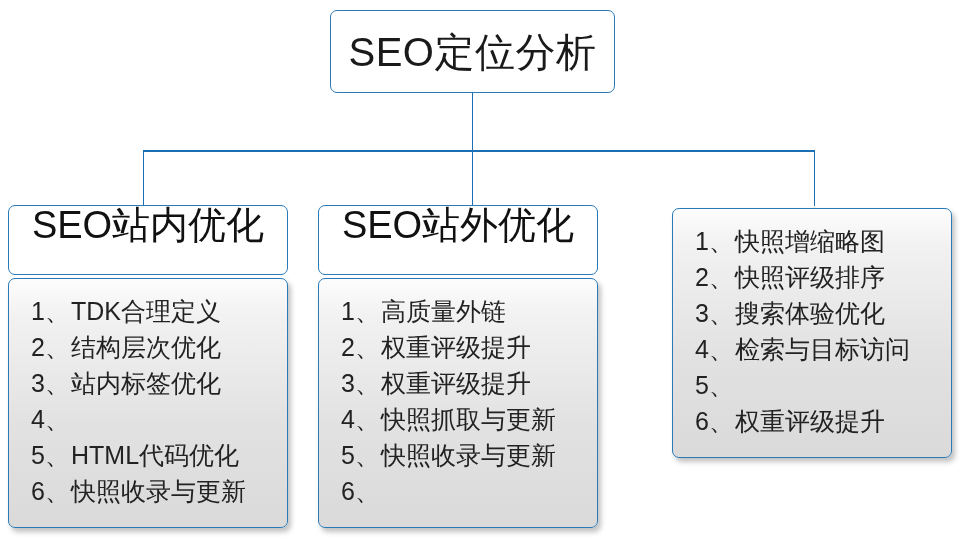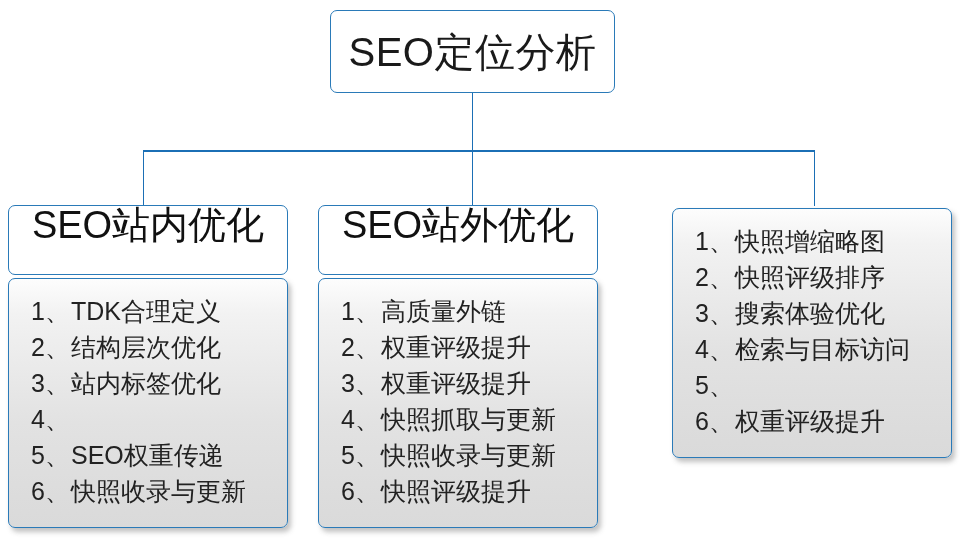--- a/index.html
+++ b/index.html
@@ -152,21 +152,21 @@
         </li>
         <li class="item-row">
           <span class="item-num">3、</span>
           <span class="item-text">站内标签优化</span>
         </li>
         <li class="item-row">
           <span class="item-num">4、</span>
         </li>
         <li class="item-row">
           <span class="item-num">5、</span>
-          <span class="item-text">SEO权重传递</span>
+          <span class="item-text">HTML代码优化</span>
         </li>
         <li class="item-row">
           <span class="item-num">6、</span>
           <span class="item-text">快照收录与更新</span>
         </li>
       </ul>
     </div>
   </div>
 
   <div class="column col-2">
@@ -190,21 +190,20 @@
         <li class="item-row">
           <span class="item-num">4、</span>
           <span class="item-text">快照抓取与更新</span>
         </li>
         <li class="item-row">
           <span class="item-num">5、</span>
           <span class="item-text">快照收录与更新</span>
         </li>
         <li class="item-row">
           <span class="item-num">6、</span>
-          <span class="item-text">快照评级提升</span>
         </li>
       </ul>
     </div>
   </div>
 
   <div class="column col-3">
     <div class="col-body">
       <ul class="item-list">
         <li class="item-row">
           <span class="item-num">1、</span>

